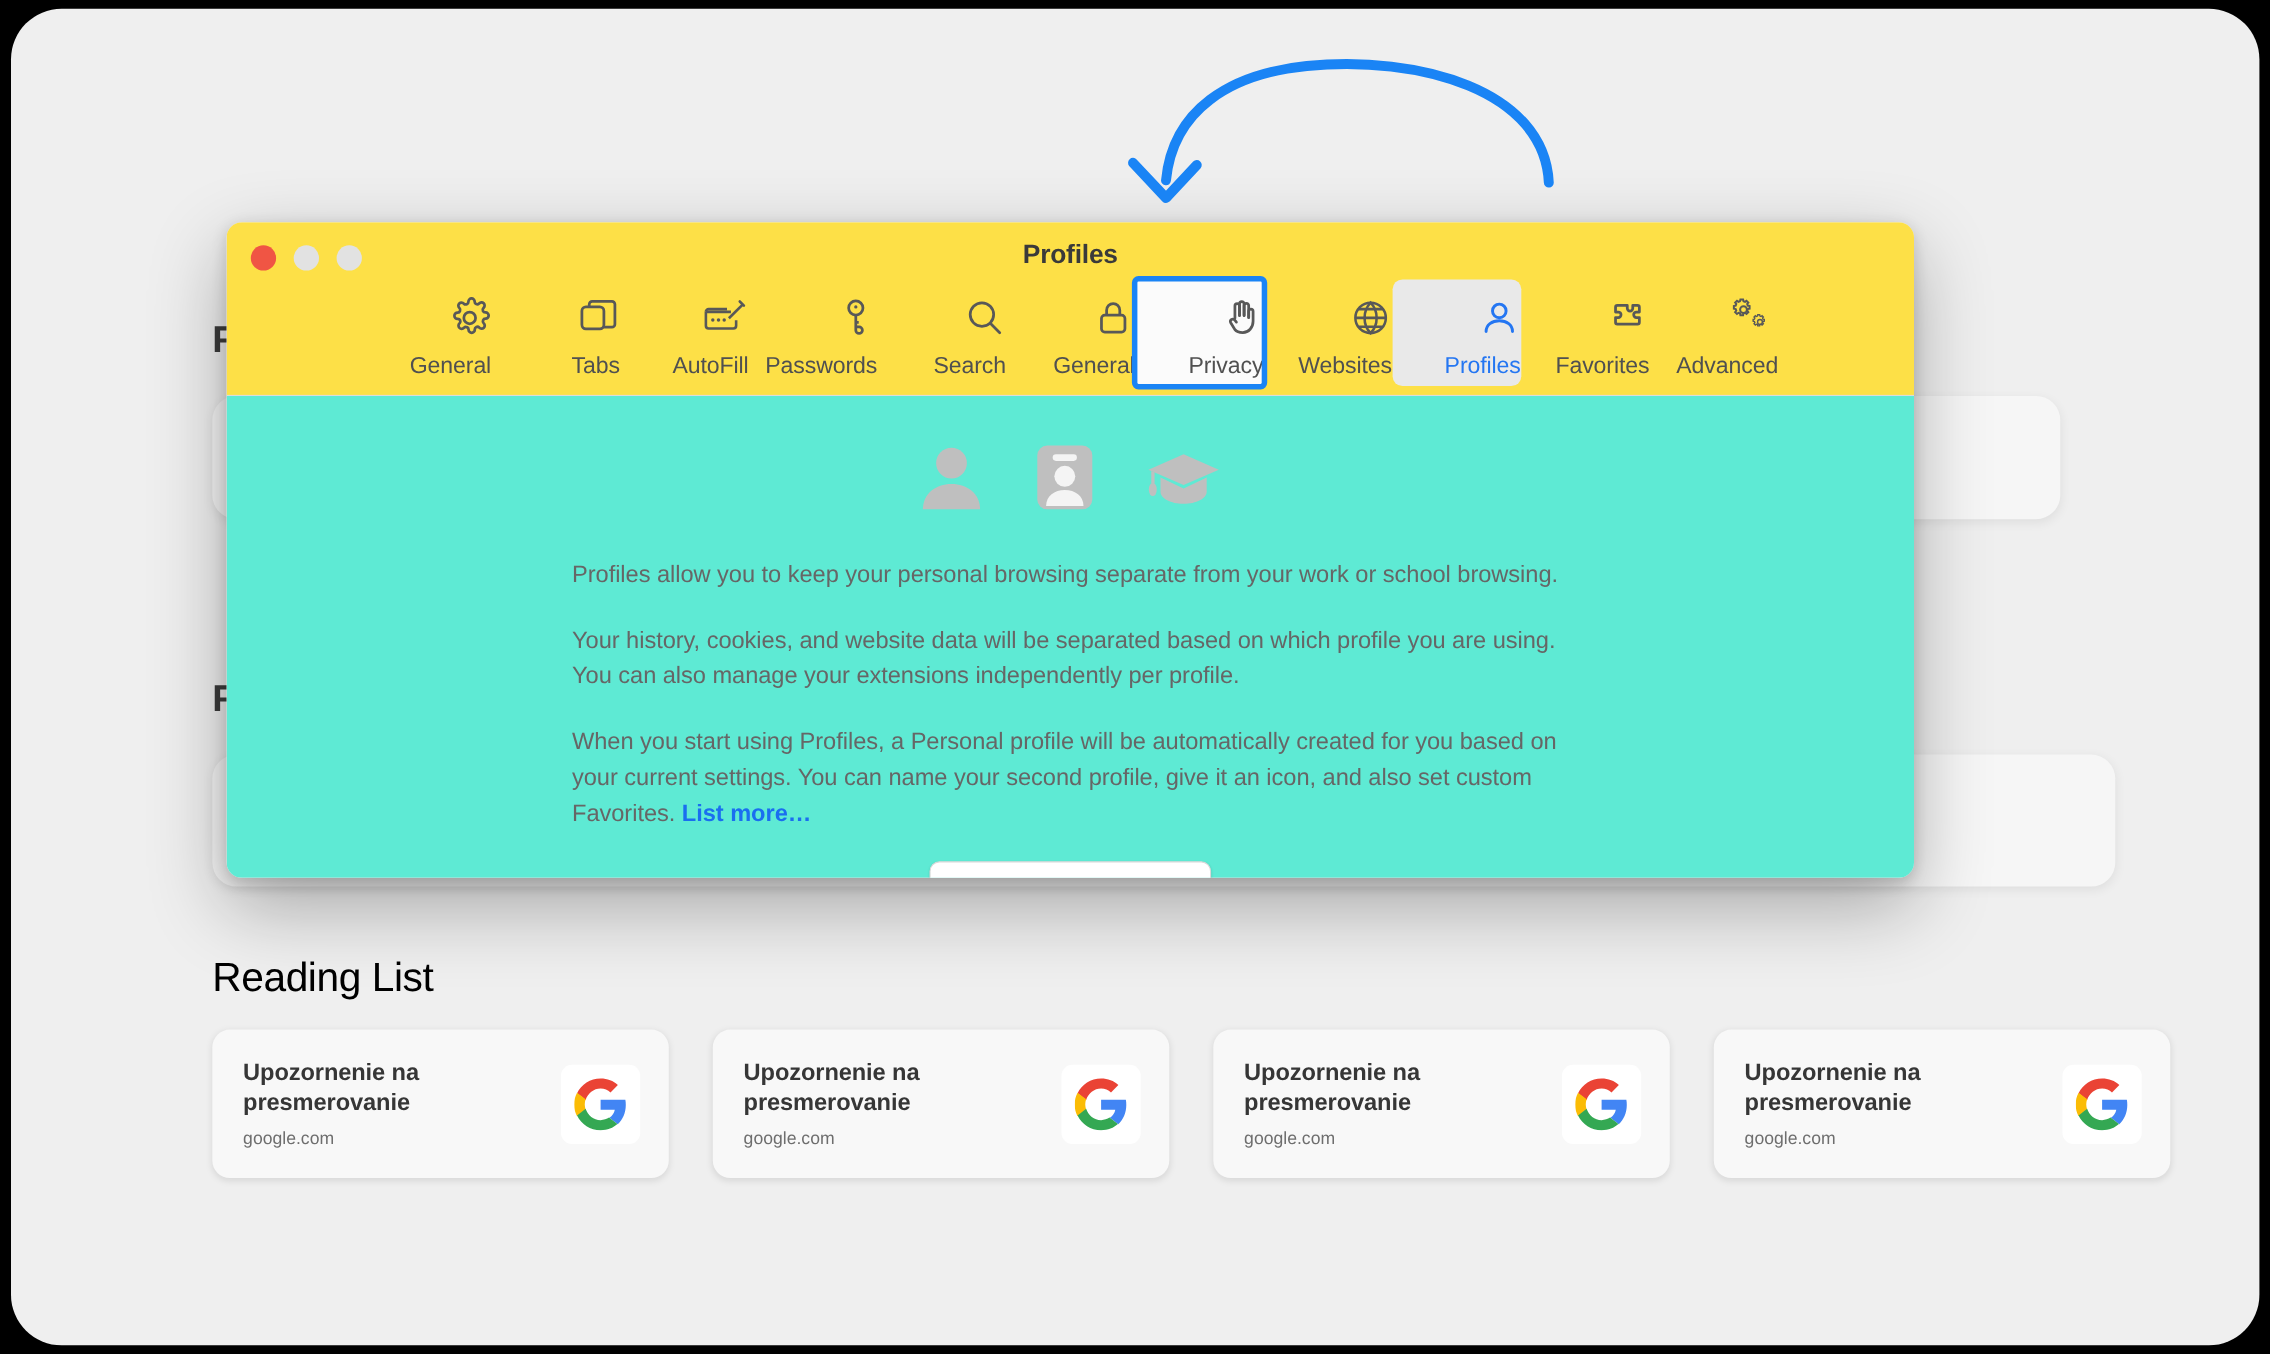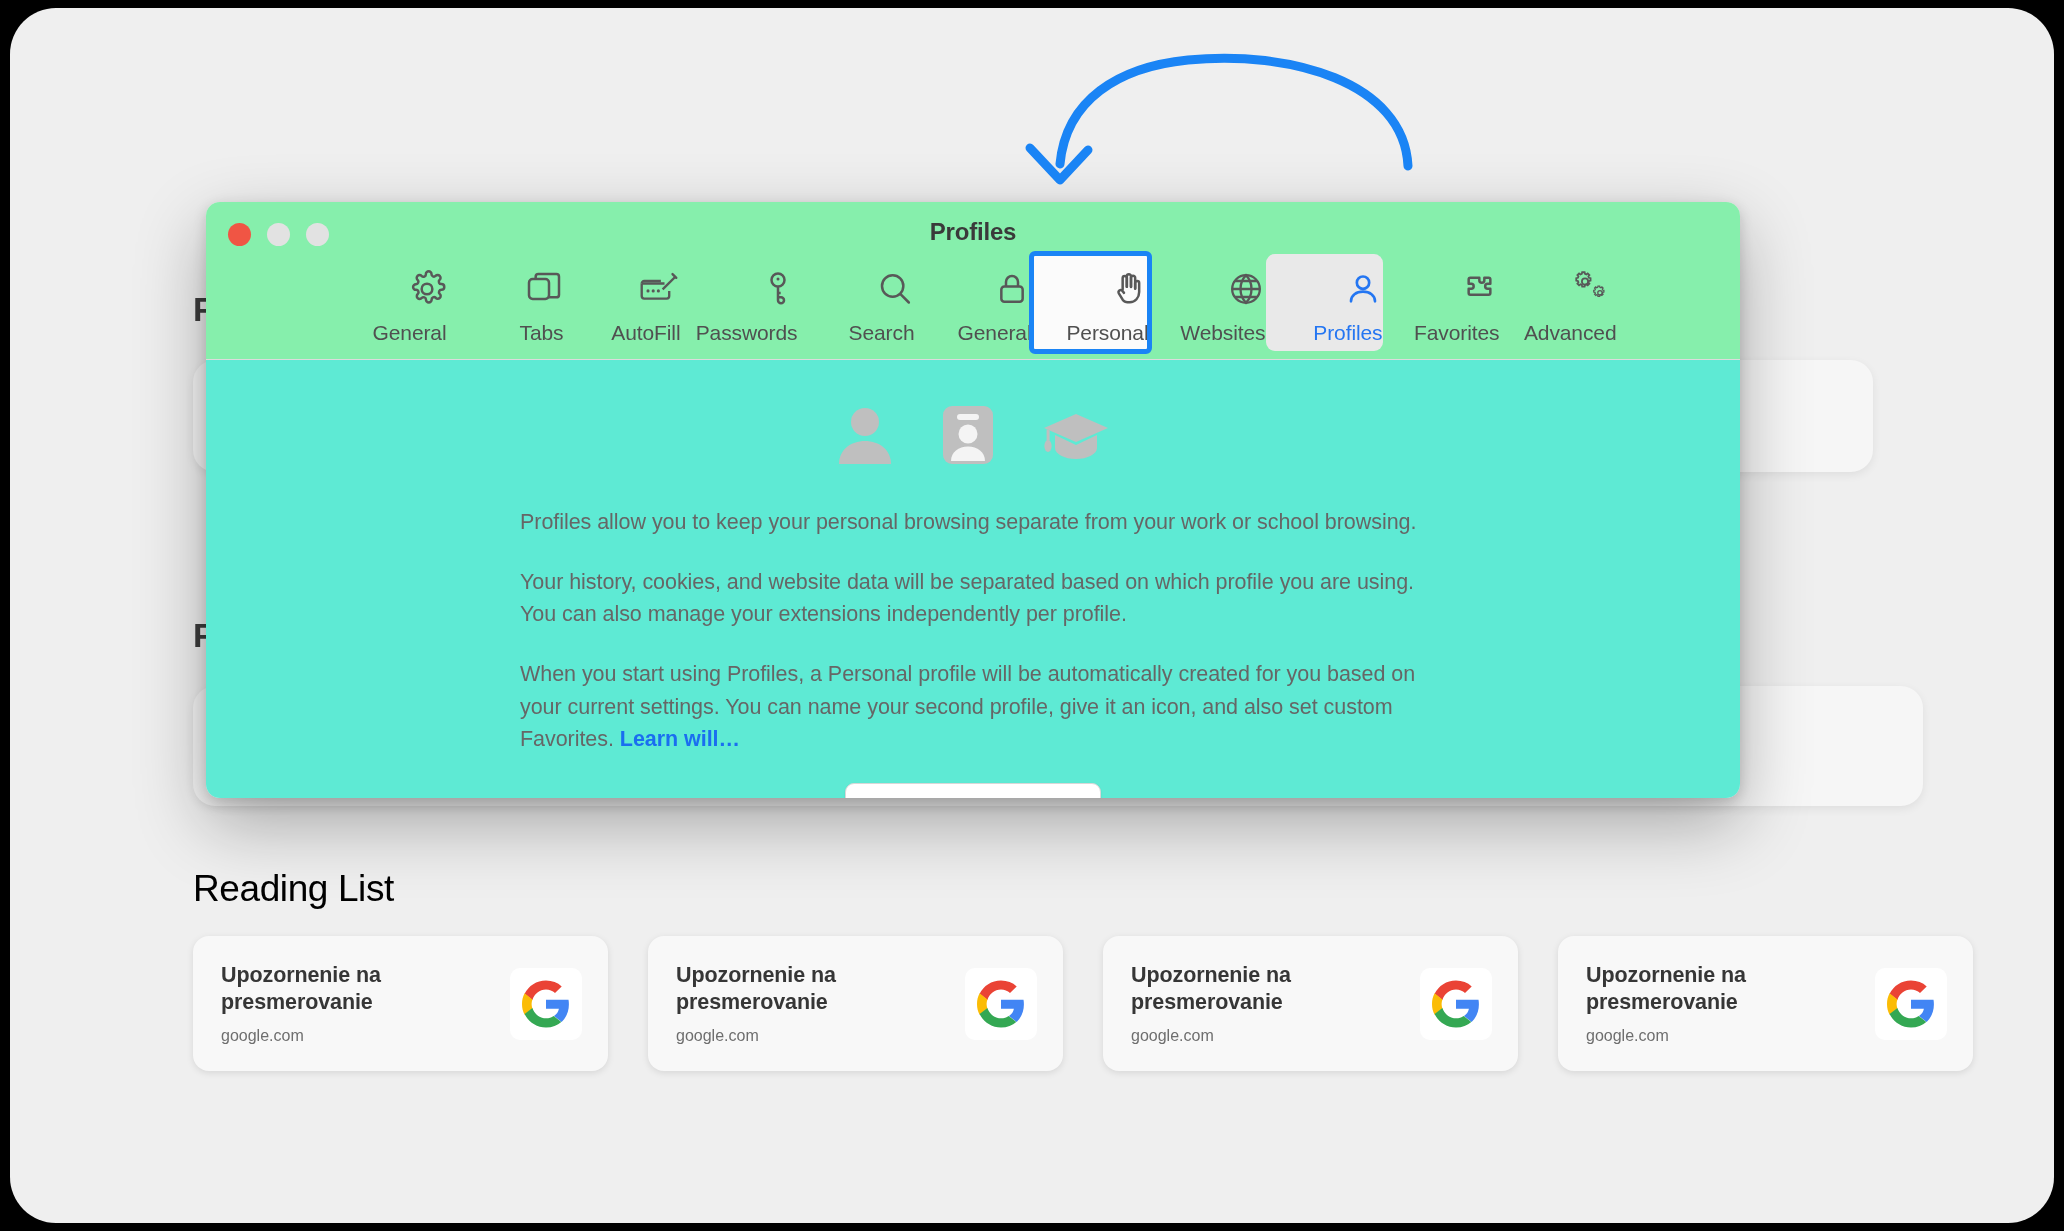--- a/index.html
+++ b/index.html
@@ -83,21 +83,21 @@
     left: 196px; top: 194px;
     width: 1534px; height: 596px;
     background: #f4f4f4;
     border-radius: 14px;
     box-shadow: 0 26px 70px rgba(0,0,0,0.30), 0 4px 14px rgba(0,0,0,0.16);
     overflow: hidden;
   }
   .titlebar {
     position: relative;
     height: 158px;
-    background: #86efac;
+    background: #fde047;
     border-bottom: 1.5px solid #dcdcdc;
   }
   .traffic {
     position: absolute; left: 22px; top: 21px;
     display: flex; gap: 16px;
   }
   .dot { width: 23px; height: 23px; border-radius: 50%; }
   .dot.red { background: #f05544; }
   .dot.gray { background: #e2e2e2; }
   .win-title {
@@ -329,21 +329,21 @@
 
           <div class="tab highlighted">
             <span class="ticon">
               <svg width="40" height="40" viewBox="0 0 24 24" fill="none" stroke="#585858" stroke-width="1.5" stroke-linecap="round" stroke-linejoin="round">
                 <path d="M8.2 12.2V5.4a1.25 1.25 0 0 1 2.5 0v5.3"></path>
                 <path d="M10.7 10.7V4.4a1.25 1.25 0 0 1 2.5 0v6.2"></path>
                 <path d="M13.2 10.8V5.3a1.25 1.25 0 0 1 2.5 0v6.6"></path>
                 <path d="M15.7 11.6V8.4a1.2 1.2 0 0 1 2.4 0v5.4c0 3.4-2.4 6.2-5.6 6.2-3.1 0-4.3-1.6-4.3-1.6L5.9 14.6a1.3 1.3 0 0 1 2-1.6l1.1 1.3"></path>
               </svg>
             </span>
-            <span class="tlabel">Personal</span>
+            <span class="tlabel">Privacy</span>
           </div>
 
           <div class="tab">
             <span class="ticon">
               <svg width="40" height="40" viewBox="0 0 24 24" fill="none" stroke="#585858" stroke-width="1.4">
                 <circle cx="12" cy="12" r="8.3"></circle>
                 <path d="M3.7 12h16.6M12 3.7c2.2 2.3 3.3 5.2 3.3 8.3s-1.1 6-3.3 8.3c-2.2-2.3-3.3-5.2-3.3-8.3S9.8 6 12 3.7z"></path>
                 <path d="M5.4 7.2h13.2M5.4 16.8h13.2"></path>
               </svg>
             </span>
@@ -411,21 +411,21 @@
               <path d="M14 31v13c0 6 9.4 11 21 11s21-5 21-11V31L35 41z"></path>
               <path d="M5.6 25.2v11.5h3V26.4z"></path>
               <ellipse cx="7" cy="42" rx="3.6" ry="6"></ellipse>
             </svg>
           </span>
         </div>
 
         <div class="para-wrap">
           <p class="para">Profiles allow you to keep your personal browsing separate from your work or school browsing.</p>
           <p class="para">Your history, cookies, and website data will be separated based on which profile you are using. You can also manage your extensions independently per profile.</p>
-          <p class="para"><span>When you start using Profiles, a Personal profile will be automatically created for you based on your current settings. You can name your second profile, give it an icon, and also set custom Favorites. </span><a class="link">Learn will…</a></p>
+          <p class="para"><span>When you start using Profiles, a Personal profile will be automatically created for you based on your current settings. You can name your second profile, give it an icon, and also set custom Favorites. </span><a class="link">List more…</a></p>
         </div>
 
         <div class="btn-wrap">
           <button class="start-btn">Start Using Profiles</button>
         </div>
 
       </div>
     </div>
 
     <div class="arrow">

